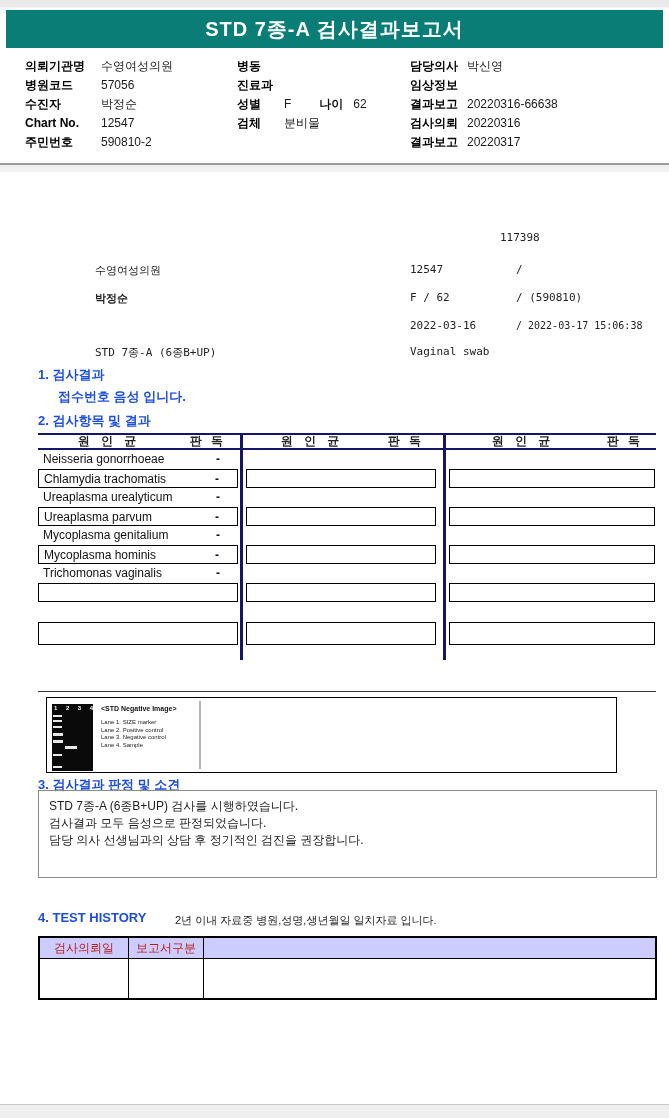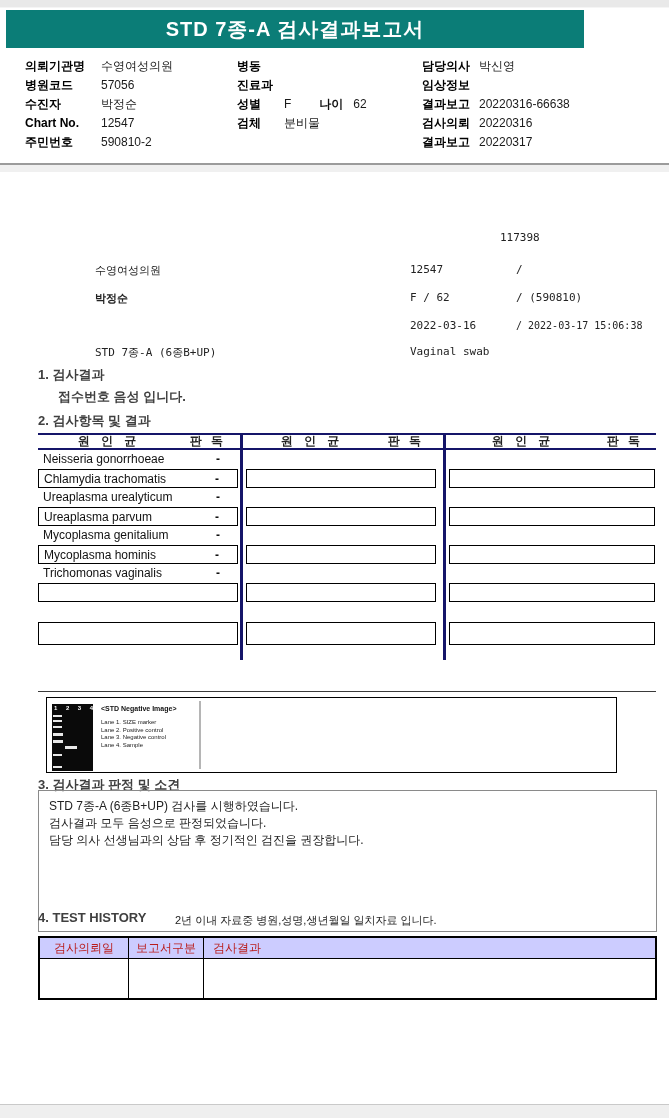--- a/index.html
+++ b/index.html
@@ -5,44 +5,44 @@
   html,body{margin:0;padding:0;background:#ffffff;}
   .page{position:relative;width:669px;height:1118px;background:#ffffff;overflow:hidden;
         font-family:"Liberation Sans","DejaVu Sans",sans-serif;color:#111;}
   .abs{position:absolute;}
 
   
   .top-strip{left:0;top:0;width:669px;height:7px;background:#e9e9e9;border-bottom:1px solid #f5f5f5;}
   .footer-strip{left:0;top:1104px;width:669px;height:14px;background:#efefef;border-top:1px solid #c9c9c9;}
 
   
-  .title-bar{left:6px;top:10px;width:578px;height:38px;background:#0b7d77;
+  .title-bar{left:6px;top:10px;width:657px;height:38px;background:#0b7d77;
              display:flex;align-items:center;justify-content:center;}
   .title-bar span{color:#ffffff;font-size:20px;font-weight:bold;letter-spacing:1px;}
 
   
   .hcol{top:57px;}
   .hrow{height:19px;line-height:19px;font-size:12px;white-space:nowrap;}
   .hlabel{font-weight:bold;color:#000;display:inline-block;}
   .hval{color:#1a1a1a;}
   .col-left{left:25px;} .col-left .hlabel{width:76px;}
   .col-mid{left:237px;} .col-mid .hlabel{width:47px;}
-  .col-right{left:410px;margin-left:12px;} .col-right .hlabel{width:57px;}
+  .col-right{left:410px;} .col-right .hlabel{width:57px;}
   .age-label{font-weight:bold;margin-left:28px;margin-right:10px;}
 
   .hdr-line{left:0;top:163px;width:669px;height:2px;background:#9b9b9b;}
   .hdr-band{left:0;top:165px;width:669px;height:7px;background:#f0f0f0;}
 
   
   .mono{font-family:"DejaVu Sans Mono","Liberation Mono",monospace;font-size:11px;color:#222;white-space:nowrap;}
   .serial{left:500px;top:231px;width:85px;text-align:left;}
   .bold{font-weight:bold;}
 
   
-  .sec-head{font-size:13px;font-weight:bold;color:#404040;white-space:nowrap;}
+  .sec-head{font-size:13px;font-weight:bold;color:#1d4ed8;white-space:nowrap;}
 
   
   .navy-hline{height:2px;background:#151569;}
   .navy-vline{width:3px;background:#151569;}
   .rgroup{top:433px;height:244px;}
   .rhead{position:relative;height:17px;line-height:16px;font-size:12px;font-weight:bold;color:#222;}
   .rh-org{position:absolute;left:0;right:58px;text-align:center;letter-spacing:4px;}
   .rh-read{position:absolute;right:12px;letter-spacing:3px;}
   .rrow{position:relative;height:19px;line-height:18px;font-size:12px;color:#111;box-sizing:border-box;}
   .rrow.boxed{border:1px solid #000;}
@@ -55,21 +55,21 @@
   .gel-box{left:46px;top:697px;width:571px;height:76px;border:1px solid #000;box-sizing:border-box;background:#fff;}
   .gel-img{position:absolute;left:5px;top:6px;width:41px;height:67px;background:#0a0a0a;}
   .lane-nums{position:absolute;left:2px;top:1px;width:39px;display:flex;justify-content:space-between;
              color:#fff;font-size:6px;font-weight:bold;}
   .band{position:absolute;background:#e8e8e8;}
   .gel-caption{position:absolute;left:54px;top:7px;font-size:7px;font-weight:bold;color:#111;white-space:nowrap;}
   .gel-lanes{position:absolute;left:54px;top:21px;font-size:6px;line-height:7.5px;color:#222;white-space:nowrap;}
   .gel-divider{position:absolute;left:152px;top:3px;width:2px;height:68px;background:#b5b5b5;}
 
   
-  .opinion-box{left:38px;top:790px;width:619px;height:142px;border:1px solid #8a8a8a;box-sizing:border-box;}
+  .opinion-box{left:38px;top:790px;width:619px;height:88px;border:1px solid #8a8a8a;box-sizing:border-box;}
   .opinion-text{position:absolute;left:10px;top:7px;font-size:12px;line-height:17px;color:#222;white-space:nowrap;}
 
   
   .note{font-size:11px;color:#222;white-space:nowrap;}
   .htable{left:38px;top:936px;width:619px;height:64px;border:2px solid #000;box-sizing:border-box;}
   .hthead{position:absolute;left:0;top:0;right:0;height:21px;background:#ccccff;border-bottom:1px solid #000;
           display:flex;box-sizing:border-box;}
   .htcell{box-sizing:border-box;font-size:12px;line-height:20px;color:#b91c1c;font-weight:normal;}
   .htc1{width:89px;text-align:center;border-right:1px solid #000;}
   .htc2{width:75px;text-align:center;border-right:1px solid #000;}
@@ -245,21 +245,20 @@
     </div>
   </div>
 
   <div class="abs sec-head" style="left:38px;top:910px;text-align:center;">4. TEST HISTORY</div>
   <div class="abs note" style="left:175px;top:913px;">2년 이내 자료중 병원,성명,생년월일 일치자료 입니다.</div>
 
   <div class="abs htable">
     <div class="hthead">
       <div class="htcell htc1">검사의뢰일</div>
       <div class="htcell htc2">보고서구분</div>
-      <div class="htcell htc3">검사결과</div>
     </div>
     <div class="htbody">
       <div class="htb1"></div>
       <div class="htb2"></div>
       <div class="htb3"></div>
     </div>
   </div>
 
   <div class="abs footer-strip"></div>
 

